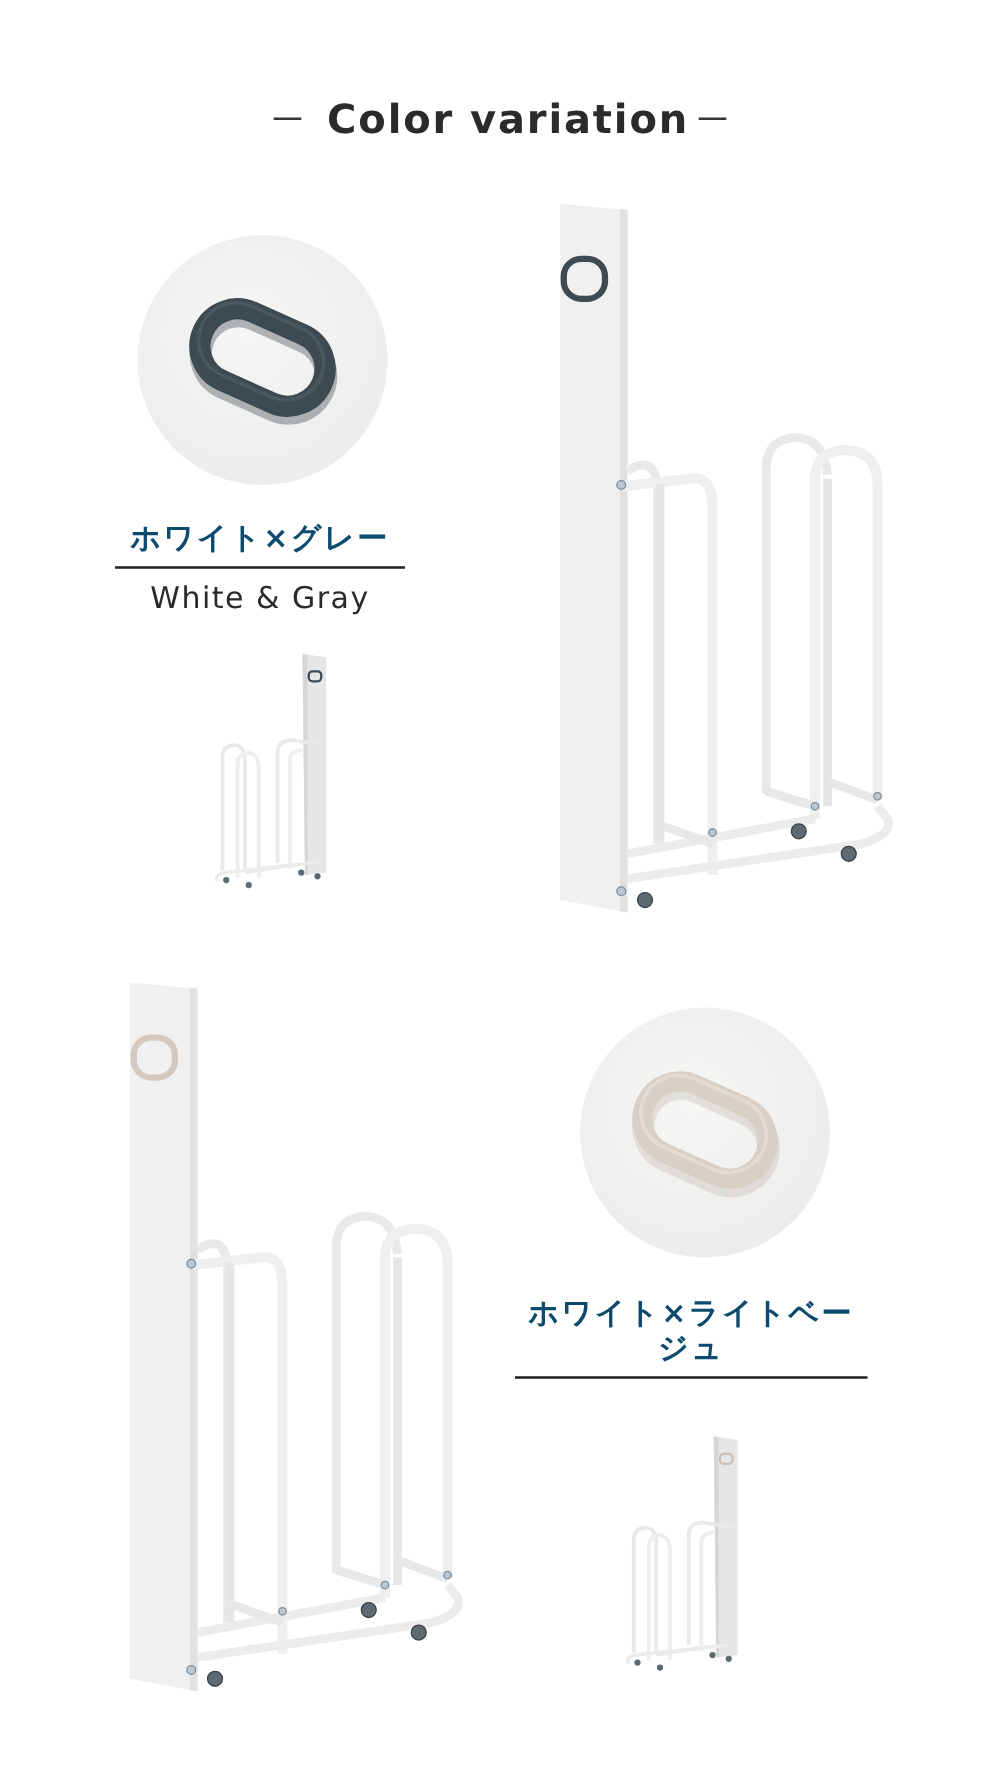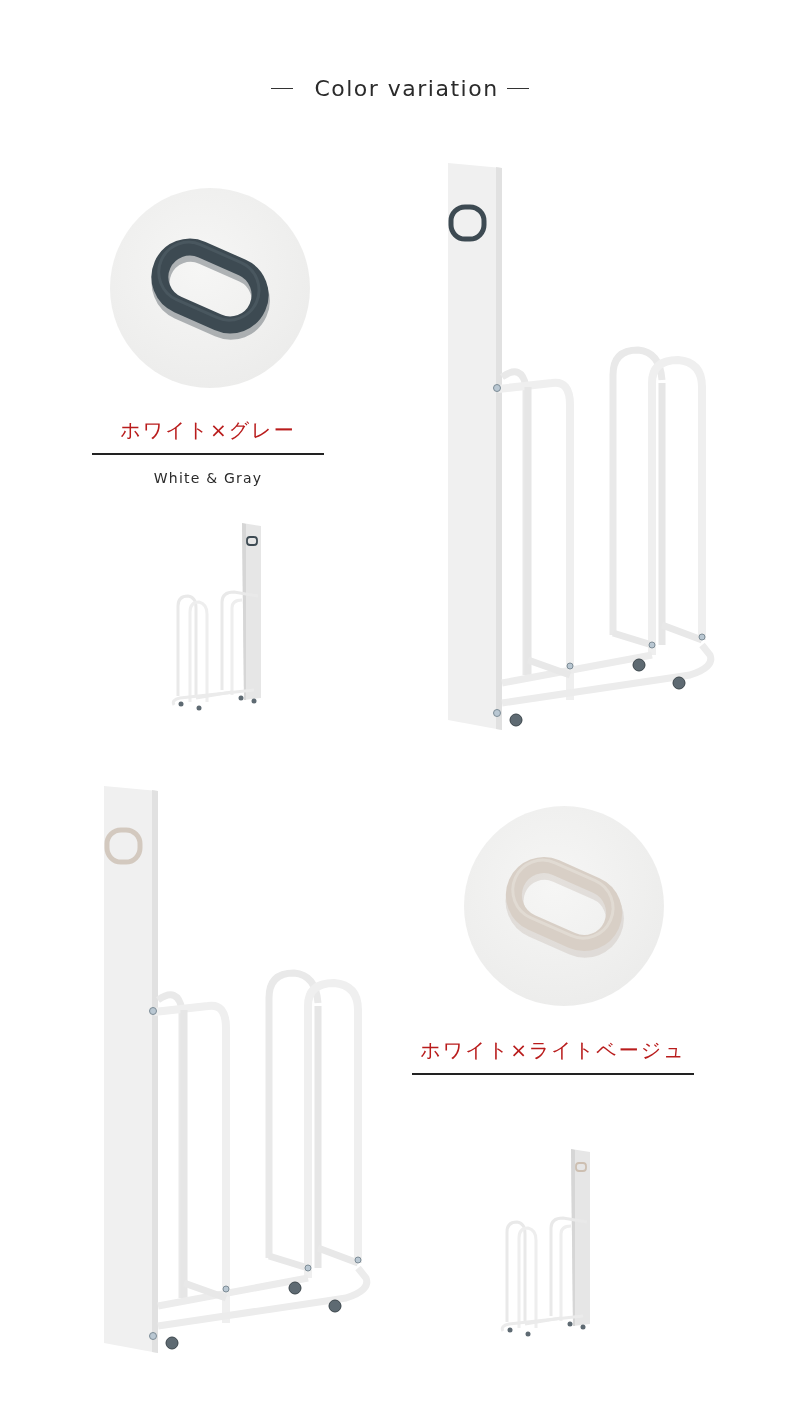--- a/index.html
+++ b/index.html
@@ -25,52 +25,52 @@
       align-items: center;
       gap: 8px;
     }
     .title-dash {
       width: 22px;
       height: 1.5px;
       background: #333;
     }
     .title-text {
       font-family: "DejaVu Sans", sans-serif;
-      font-size: 22px;
+      font-size: 32px;
       letter-spacing: 1.5px;
       color: #2b2b2b;
-      font-weight: normal;
+      font-weight: bold;
       margin-left: 13px;
     }
     .swatch {
       position: absolute;
       border-radius: 50%;
       background: radial-gradient(circle at 45% 40%, #f6f6f5 0%, #efefee 55%, #e9e9e8 100%);
     }
     .swatch svg { position: absolute; left: 0; top: 0; }
     .label-block {
       position: absolute;
       text-align: center;
     }
     .label-jp {
       font-family: "DejaVu Sans", sans-serif;
-      font-size: 20px;
-      font-weight: normal;
+      font-size: 24px;
+      font-weight: bold;
       letter-spacing: 2px;
-      color: #b91c1c;
+      color: #0c4a6e;
       line-height: 28px;
     }
     .label-rule {
       height: 1.5px;
       background: #222;
       margin: 9px 0 10px 0;
     }
     .label-en {
       font-family: "DejaVu Sans", sans-serif;
-      font-size: 14px;
+      font-size: 24px;
       letter-spacing: 1.2px;
       color: #2a2a2a;
       line-height: 26px;
     }
     .product {
       position: absolute;
     }
     .product svg { display: block; }
   </style>
 </head>

